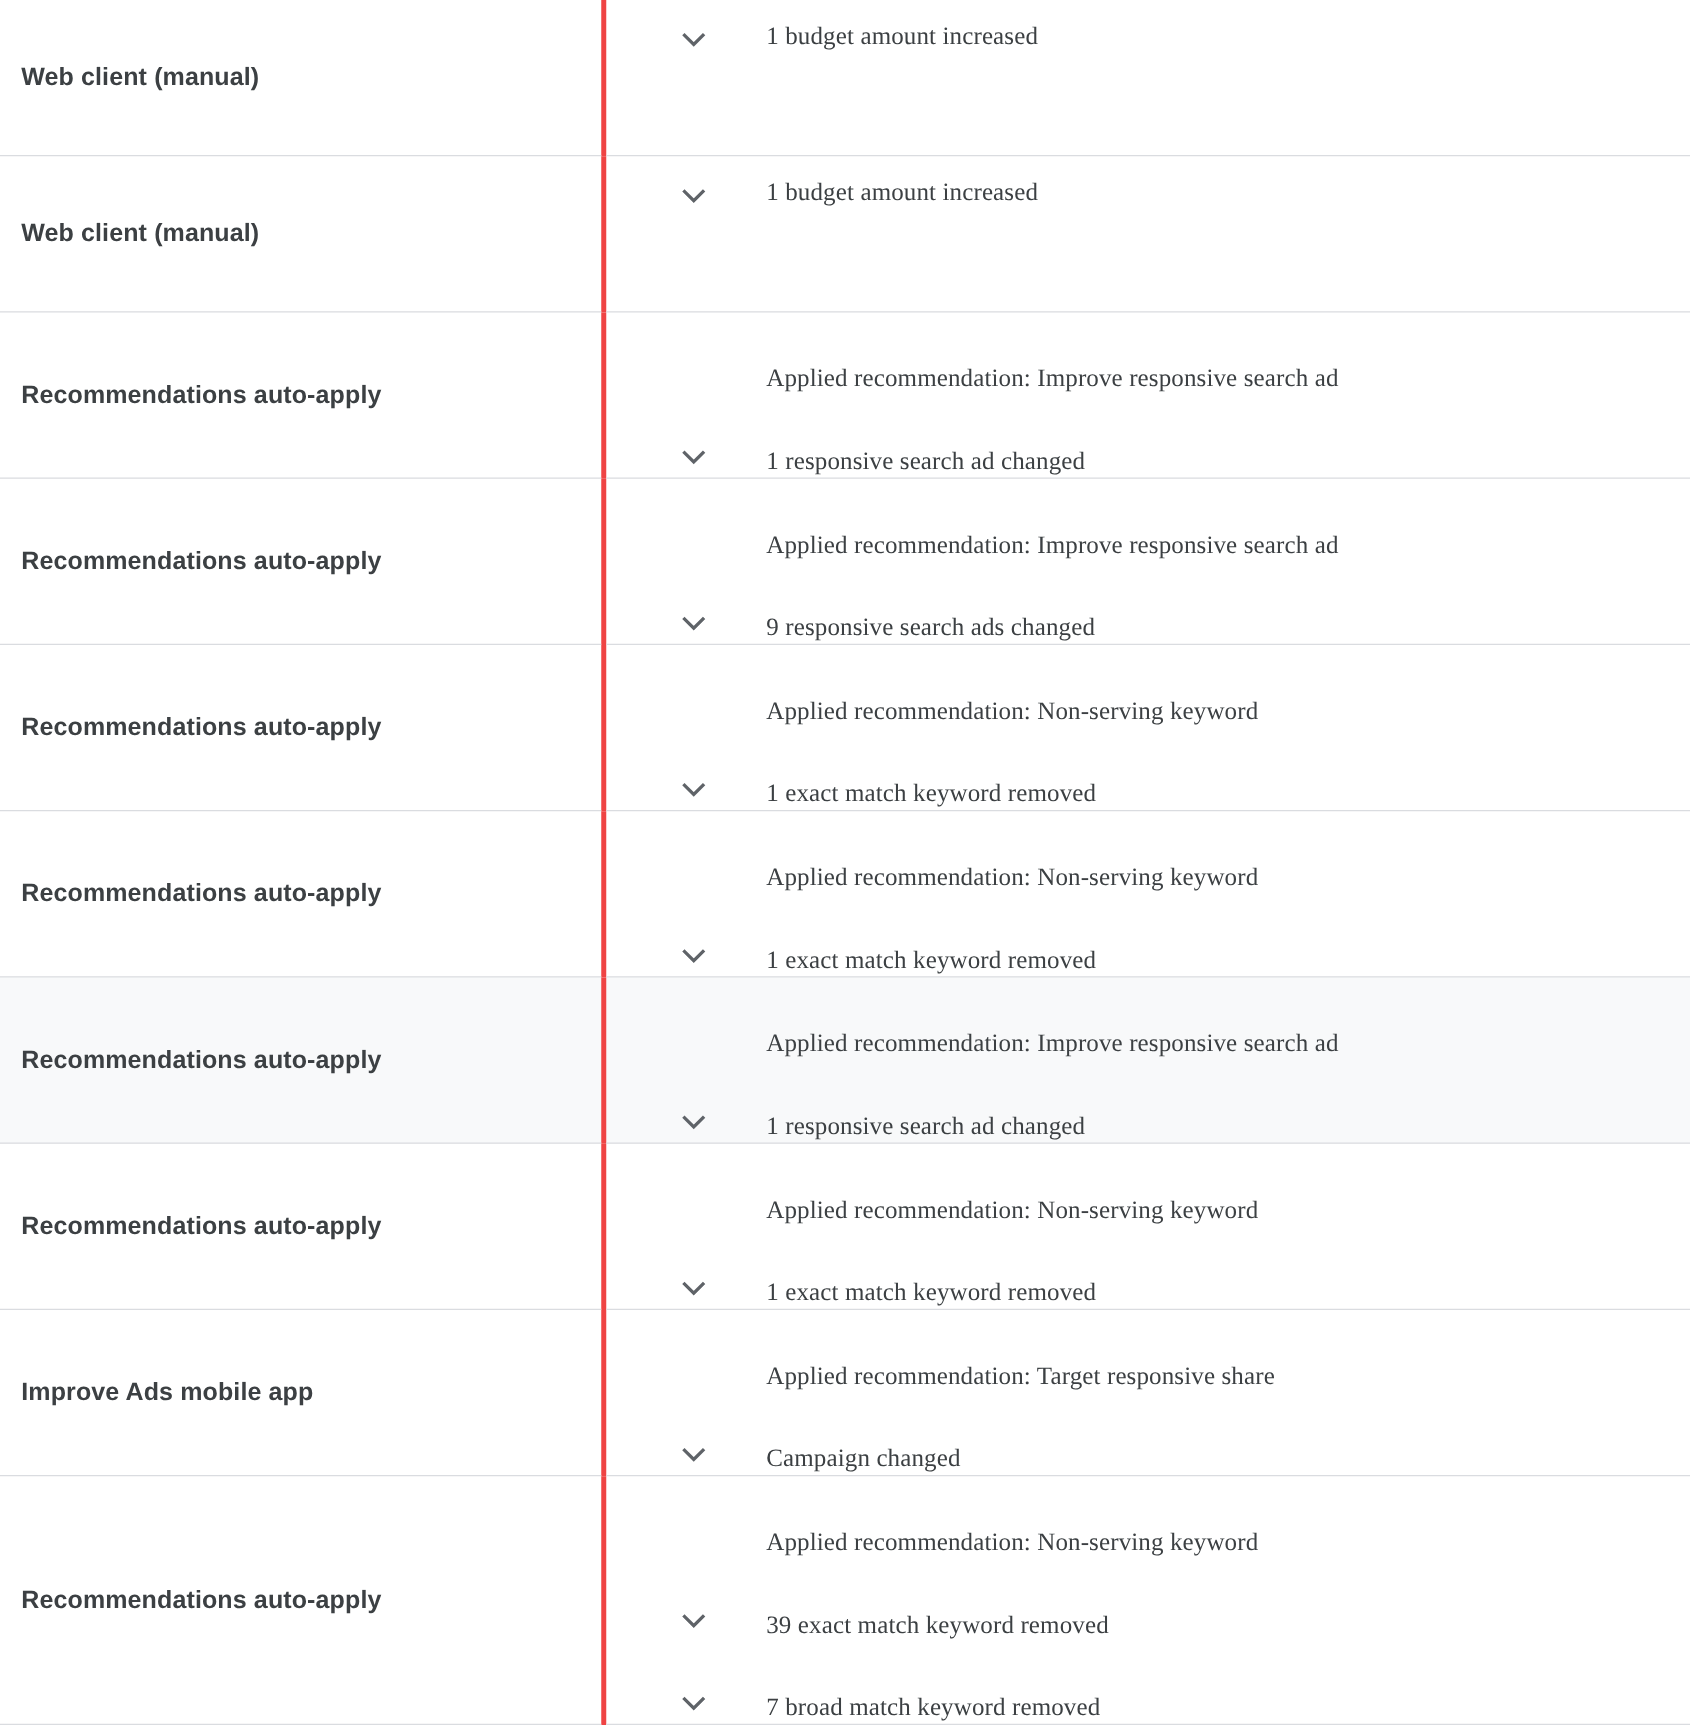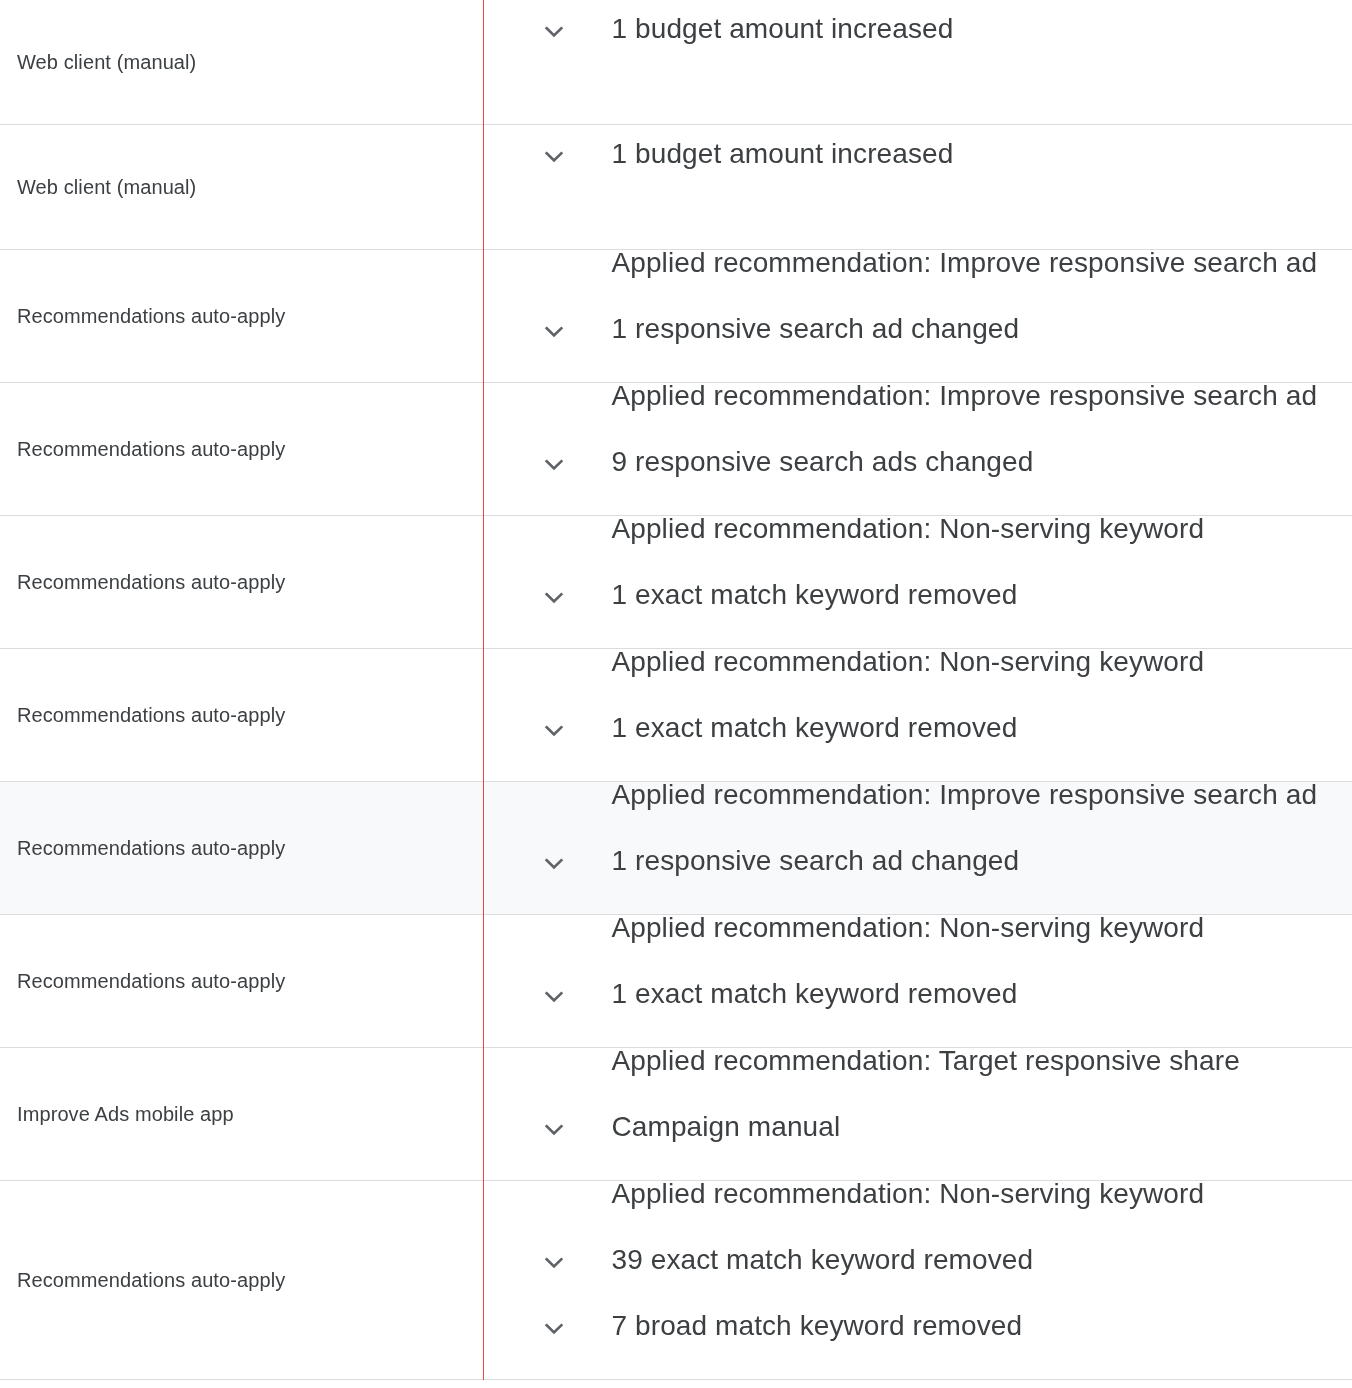--- a/index.html
+++ b/index.html
@@ -24,58 +24,59 @@
   .change-row {
     border-bottom: 1px solid #dadce0;
   }
   .change-row.highlighted {
     background: #f8f9fa;
   }
   .cell-source {
     width: 483px;
     vertical-align: middle;
     padding: 0 16px 0 17px;
-    border-right: 1px solid #ef4444;
+    border-right: 4px solid #ef4444;
     font-size: 20px;
     line-height: 26px;
     color: #3c4043;
     letter-spacing: 0.1px;
-    font-weight: 400;
+    font-weight: 700;
   }
   .cell-changes {
     vertical-align: middle;
     padding: 0;
   }
   .change-lines {
     display: flex;
     flex-direction: column;
     justify-content: center;
   }
   .change-line {
     display: flex;
-    align-items: flex-start;
+    align-items: flex-end;
     min-height: 66px;
   }
   .chev-slot {
     width: 128px;
     flex: 0 0 128px;
     display: flex;
     align-items: center;
     justify-content: center;
     padding-left: 12px;
   }
   .chev-slot svg { display: block; }
   .chev-slot.empty { visibility: hidden; }
   .line-text {
-    font-size: 28px;
+    font-size: 20px;
     line-height: 26px;
     color: #3c4043;
     letter-spacing: 0.1px;
     font-weight: 400;
     white-space: nowrap;
+    font-family: Liberation Serif, serif;
   }
   
   .row-h-124 .change-lines { min-height: 124px; }
   .row-h-124 .change-line { min-height: 124px; align-items: flex-start; padding-top: 16px; }
 </style>
 </head>
 <body>
 
 <div id="app">
   <table class="change-table">
@@ -259,21 +260,21 @@
                   </svg>
                 </span>
                 <span class="line-text">Applied recommendation: Target responsive share</span>
               </div>
               <div class="change-line">
                 <span class="chev-slot">
                   <svg width="32" height="32" viewBox="0 0 24 24">
                     <path d="M6.5 9.2 L12 14.6 L17.5 9.2" fill="none" stroke="#5f6368" stroke-width="2" stroke-linecap="square" stroke-linejoin="miter"></path>
                   </svg>
                 </span>
-                <span class="line-text">Campaign manual</span>
+                <span class="line-text">Campaign changed</span>
               </div>
             </div>
           </td>
         </tr>
         <tr class="change-row">
           <td class="cell-source"><span>Recommendations auto-apply</span></td>
           <td class="cell-changes">
             <div class="change-lines">
               <div class="change-line">
                 <span class="chev-slot empty">

